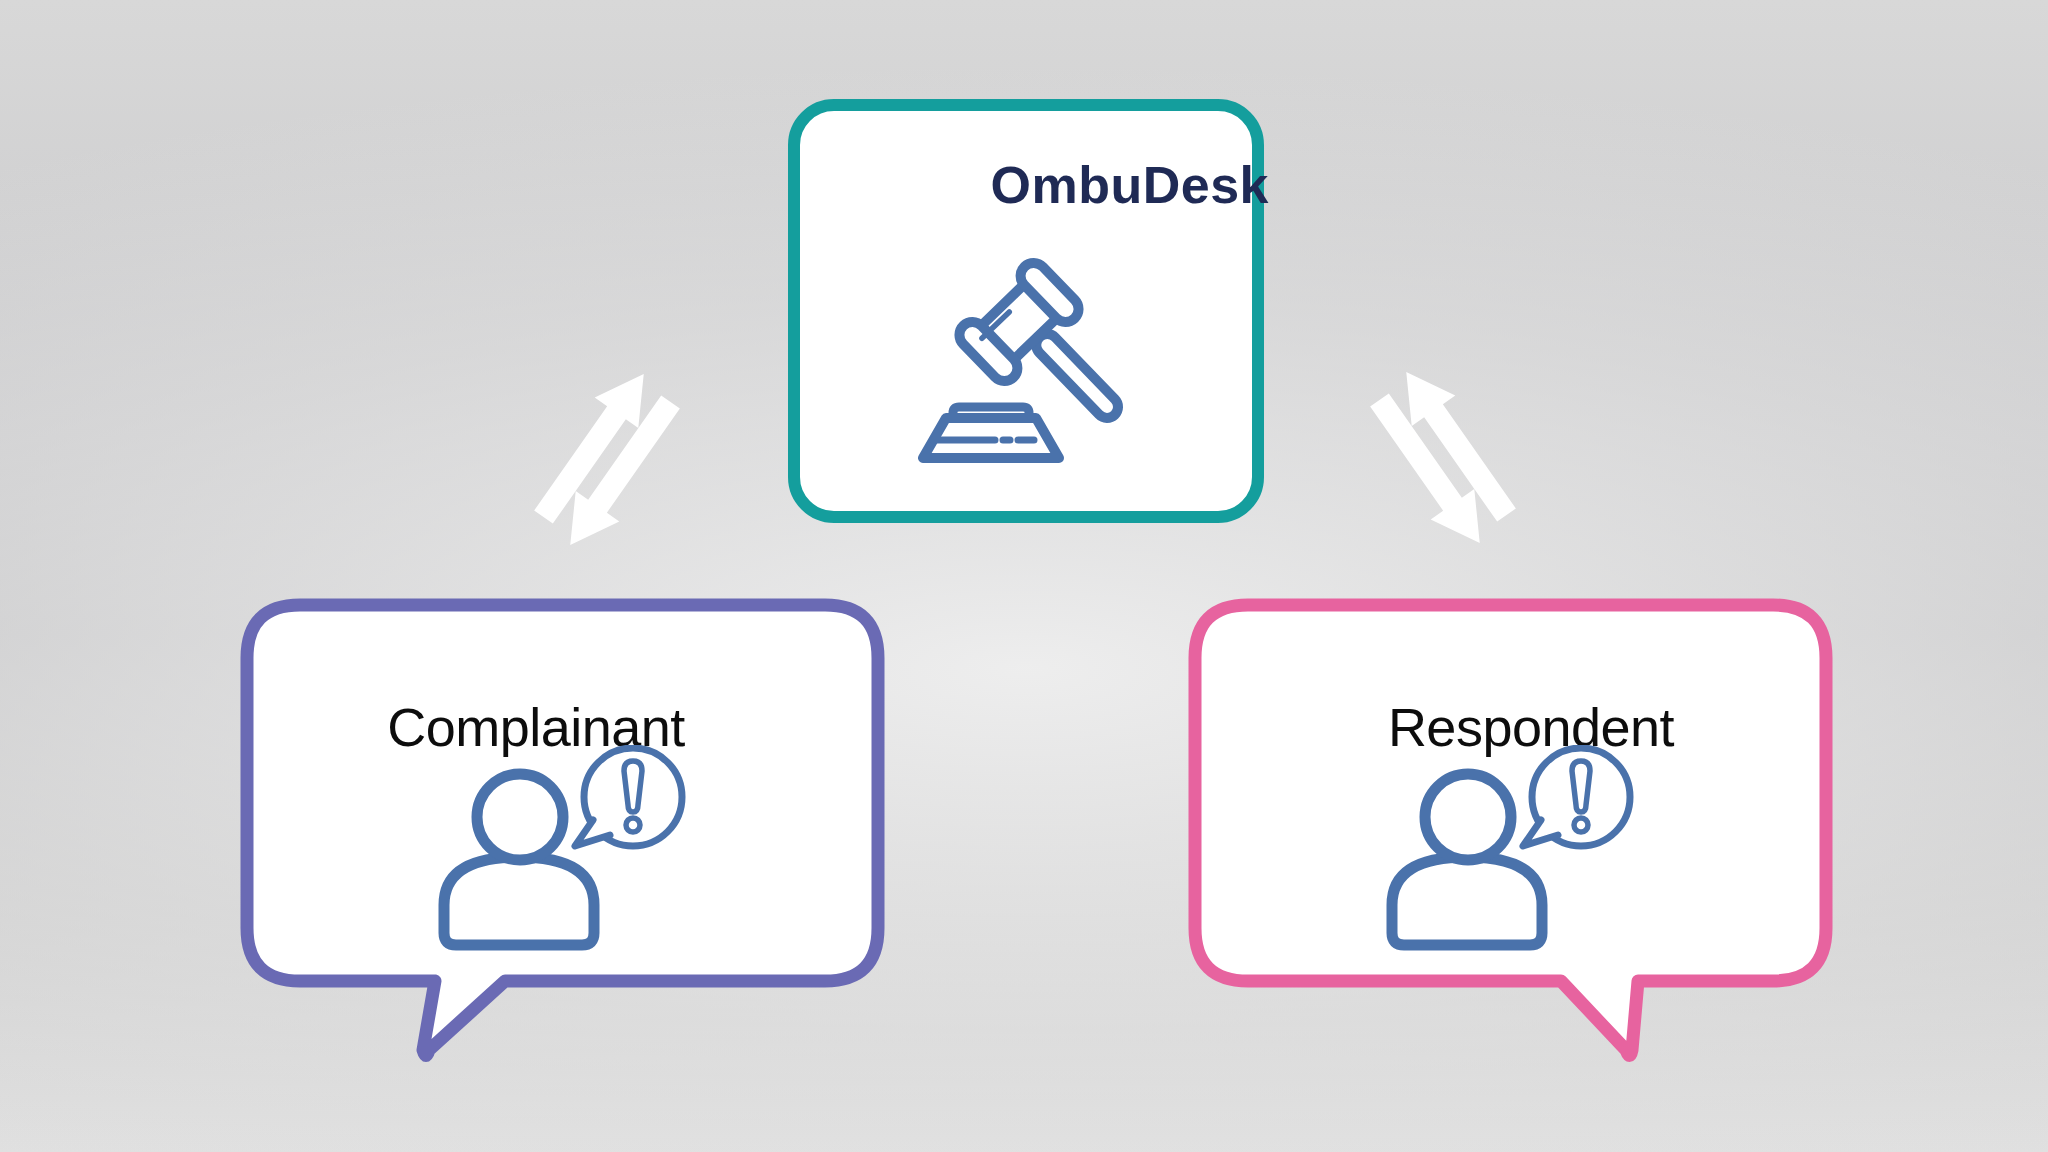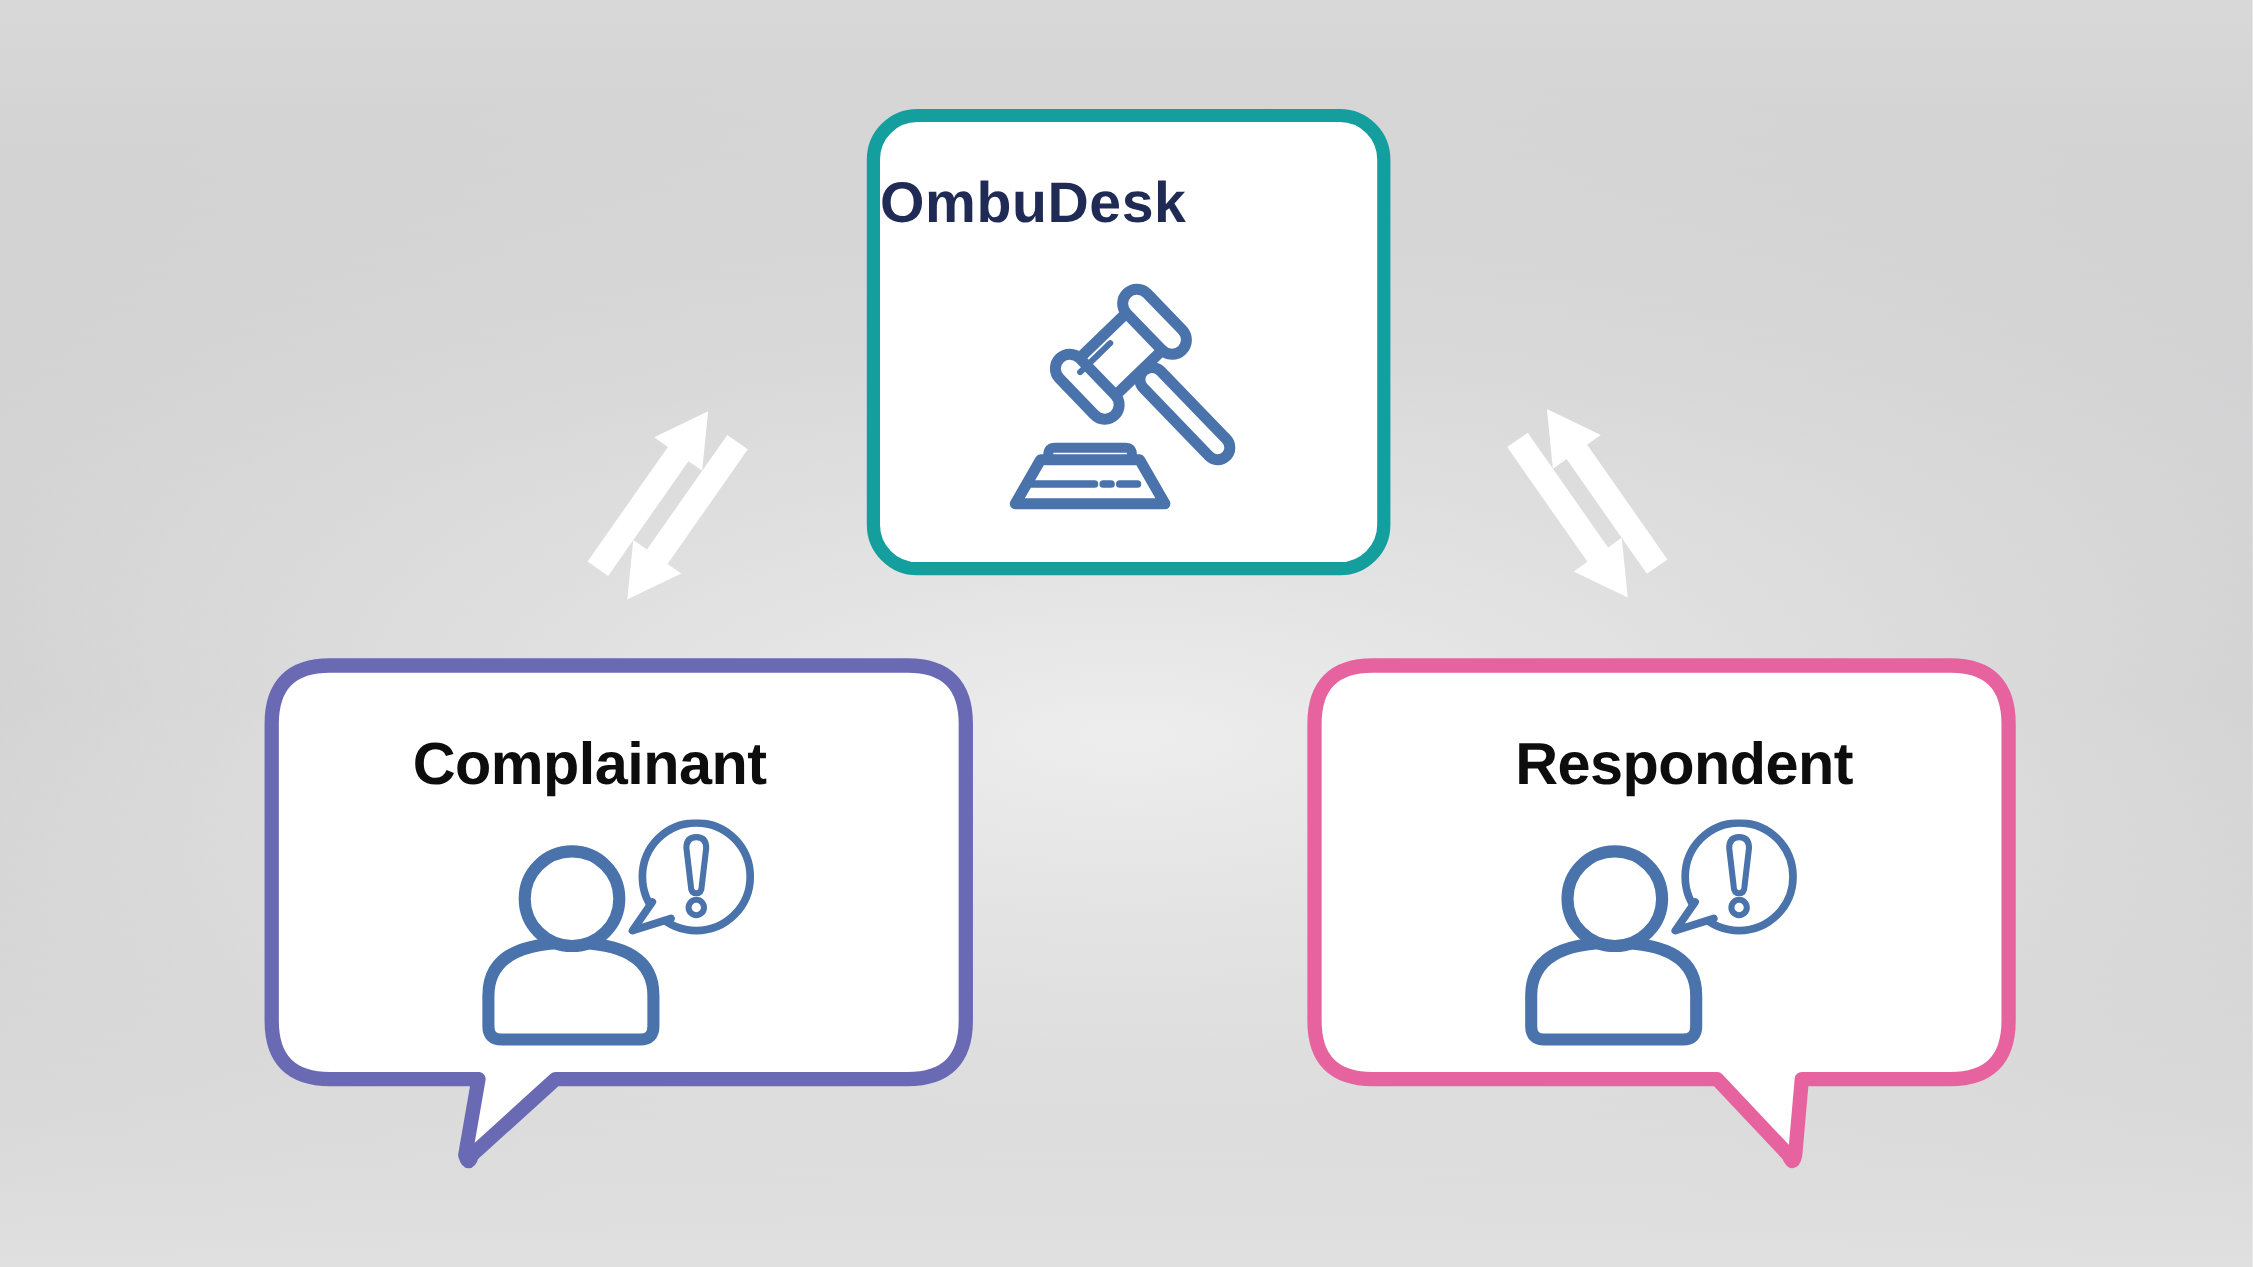--- a/index.html
+++ b/index.html
@@ -13,30 +13,30 @@
       radial-gradient(ellipse 120% 70% at 50% 58%, rgba(240,240,240,.95) 0%, rgba(226,226,226,.55) 45%, rgba(200,200,200,0) 75%),
       linear-gradient(180deg,#d8d8d8 0%,#c9c9cb 38%,#bebec0 55%,#cfcfcf 80%,#e0e0e0 100%);
   }
   .card{
     position:absolute;left:788px;top:99px;width:476px;height:424px;
     box-sizing:border-box;background:#ffffff;
     border:12px solid var(--teal);border-radius:46px;
   }
   .card-title{
     position:absolute;left:0;top:48px;width:100%;
-    text-align:left;font-weight:bold;font-size:52px;line-height:1;
-    letter-spacing:0.5px;color:var(--navy);
+    text-align:right;font-weight:bold;font-size:52px;line-height:1;
+    letter-spacing:0.5px;color:var(--navy);padding-left:17px;
   }
   .gavel{position:absolute;left:101px;top:135px;}
   .bubble-svg{position:absolute;}
   .bubble-left{left:240px;top:598px;}
   .bubble-right{left:1188px;top:598px;}
   .bubble-title{
-    position:absolute;width:592px;text-align:center;top:668px;
-    font-weight:bold;font-size:54px;line-height:1;letter-spacing:-0.5px;
+    position:absolute;width:592px;text-align:center;top:700px;
+    font-weight:normal;font-size:54px;line-height:1;letter-spacing:-0.5px;
     color:var(--label);
   }
   .bt-left{left:240px;}
   .bt-right{left:1188px;margin-left:47px;}
   .person{position:absolute;top:745px;}
   .person-left{left:438px;}
   .person-right{left:1386px;}
   .arrow{position:absolute;width:190px;height:95px;transform-origin:50% 50%;}
   .arrow-left{left:512px;top:412px;transform:rotate(-55deg);}
   .arrow-right{left:1348px;top:410px;transform:scaleX(-1) rotate(-55deg);}

